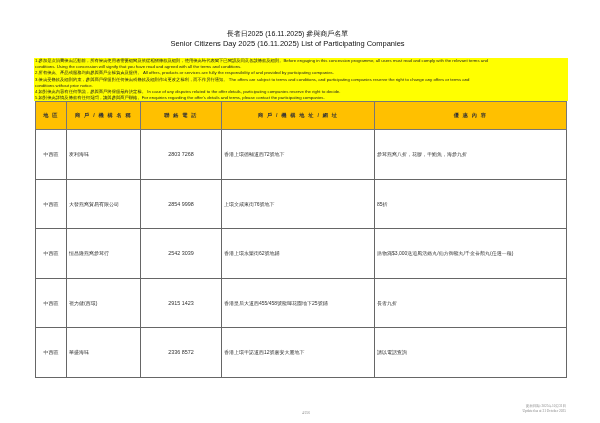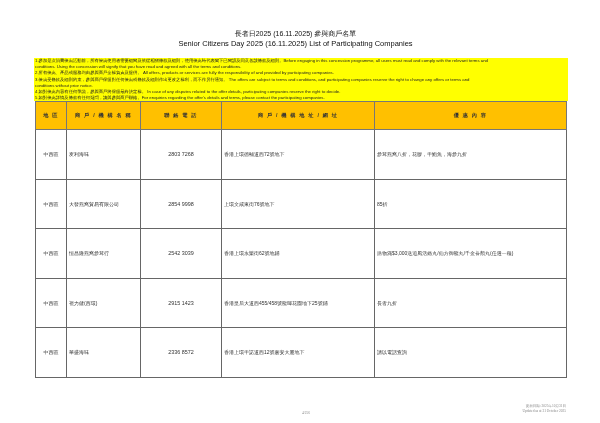--- a/index.html
+++ b/index.html
@@ -1,19 +1,19 @@
 <!DOCTYPE html>
 <html><head>
 <meta charset="utf-8">
 <style>
   html, body { margin: 0; padding: 0; background: #ffffff; }
   body { width: 600px; height: 423px; position: relative; overflow: hidden;
          font-family: "DejaVu Sans", "Liberation Sans", sans-serif; color: #000; }
   .title { position: absolute; top: 29px; left: 0; width: 575px; text-align: center;
-           font-family: "Liberation Sans", sans-serif; font-size: 7.5px; line-height: 9.5px; color: #111; padding-left: 8px; }
+           font-family: "Liberation Sans", sans-serif; font-size: 7.5px; line-height: 9.5px; color: #111; }
   .title .zh { font-size: 7px; }
   .notice { position: absolute; top: 58px; left: 34px; width: 534px; height: 43px;
             background: #ffff00; font-family: "Liberation Sans", sans-serif;
             font-size: 4.3px; line-height: 6.2px; color: #222; overflow: hidden; }
   .notice div { white-space: nowrap; overflow: hidden; padding-left: 1px; }
   table.grid { position: absolute; top: 101px; left: 35px; width: 531px;
                border-collapse: collapse; table-layout: fixed;
                font-family: "Liberation Sans", sans-serif; font-size: 5px; }
   table.grid th { background: #ffc000; height: 25px; font-weight: bold; font-size: 5.2px;
                   letter-spacing: 1.2px; color: #333; border: 0.8px solid #777; text-align: center; }

